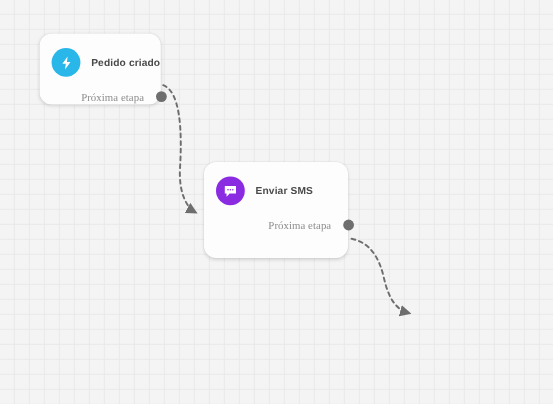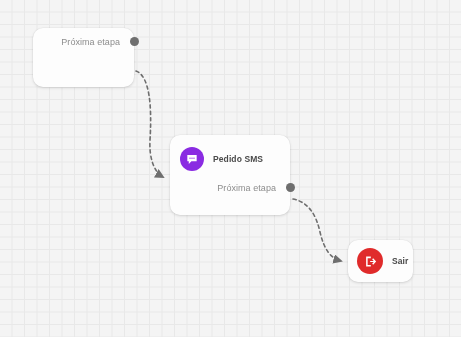--- a/index.html
+++ b/index.html
@@ -78,20 +78,21 @@
     justify-content: flex-end;
     padding: 2px 14px 2px 12px;
     height: 17px;
   }
 
   .port-label {
     font-size: 9px;
     color: #8d8d8d;
     white-space: nowrap;
     letter-spacing: 0.05px;
+    font-family: Liberation Serif, serif;
   }
 
   .port-dot {
     position: absolute;
     right: -5px;
     width: 9px;
     height: 9px;
     border-radius: 50%;
   }
   .port-dot.gray   { background: #6e6e6e; }
@@ -137,49 +138,46 @@
     <defs>
       <marker id="arrow" viewBox="0 0 10 10" refX="8" refY="5" markerWidth="6" markerHeight="6" orient="auto-start-reverse">
         <path d="M 0 0 L 10 5 L 0 10 z" fill="#6e6e6e"></path>
       </marker>
     </defs>
     <path d="M 136 71 C 150 76 152 108 150 140 C 149 158 154 172 163 177" fill="none" stroke="#6e6e6e" stroke-width="1.6" stroke-dasharray="3.2 3.2" stroke-linecap="round" marker-end="url(#arrow)"></path>
     <path d="M 293 199 C 308 202 316 214 320 232 C 324 249 330 258 341 261" fill="none" stroke="#6e6e6e" stroke-width="1.6" stroke-dasharray="3.2 3.2" stroke-linecap="round" marker-end="url(#arrow)"></path>
   </svg>
 
   <div class="node" id="node-trigger">
+    <div class="node-header">
+      <div class="node-icon" style="background:#29b6e8;">
+        <svg width="13" height="13" viewBox="0 0 24 24" aria-hidden="true">
+          <path d="M13.5 2 L5.5 13.2 L10.8 13.2 L9.6 22 L18 10.4 L12.6 10.4 Z" fill="#ffffff"></path>
+        </svg>
+      </div>
+      <div class="node-title">Pedido criado</div>
+    </div>
     <div class="port-row">
       <span class="port-label">Próxima etapa</span>
       <span class="port-dot gray"></span>
     </div>
   </div>
 
   <div class="node" id="node-sms">
     <div class="node-header">
       <div class="node-icon" style="background:#8a2be2;">
         <svg width="14" height="14" viewBox="0 0 24 24" aria-hidden="true">
           <path d="M4 5 H20 V16 H11 L6.5 20.5 V16 H4 Z" fill="#ffffff"></path>
           <circle cx="8.6" cy="10.5" r="1.15" fill="#8a2be2"></circle>
           <circle cx="12" cy="10.5" r="1.15" fill="#8a2be2"></circle>
           <circle cx="15.4" cy="10.5" r="1.15" fill="#8a2be2"></circle>
         </svg>
       </div>
-      <div class="node-title">Pedido SMS</div>
+      <div class="node-title">Enviar SMS</div>
     </div>
     <div class="port-row">
       <span class="port-label">Próxima etapa</span>
       <span class="port-dot gray"></span>
     </div>
   </div>
 
-  <div class="node" id="node-exit">
-    <div class="node-header">
-      <div class="node-icon" style="background:#e02b2b;">
-        <svg width="15" height="15" viewBox="0 0 24 24" aria-hidden="true">
-          <path d="M5 4 H12.5 V6.6 H7.4 V17.4 H12.5 V20 H5 Z" fill="#ffffff"></path>
-          <path d="M11.5 11 H17.2 L14.6 8.2 L16.3 6.6 L21 11.9 L16.3 17.2 L14.6 15.6 L17.2 12.8 H11.5 Z" fill="#ffffff"></path>
-        </svg>
-      </div>
-      <div class="node-title">Sair</div>
-    </div>
-  </div>
 
 </div>
 
 </body></html>

